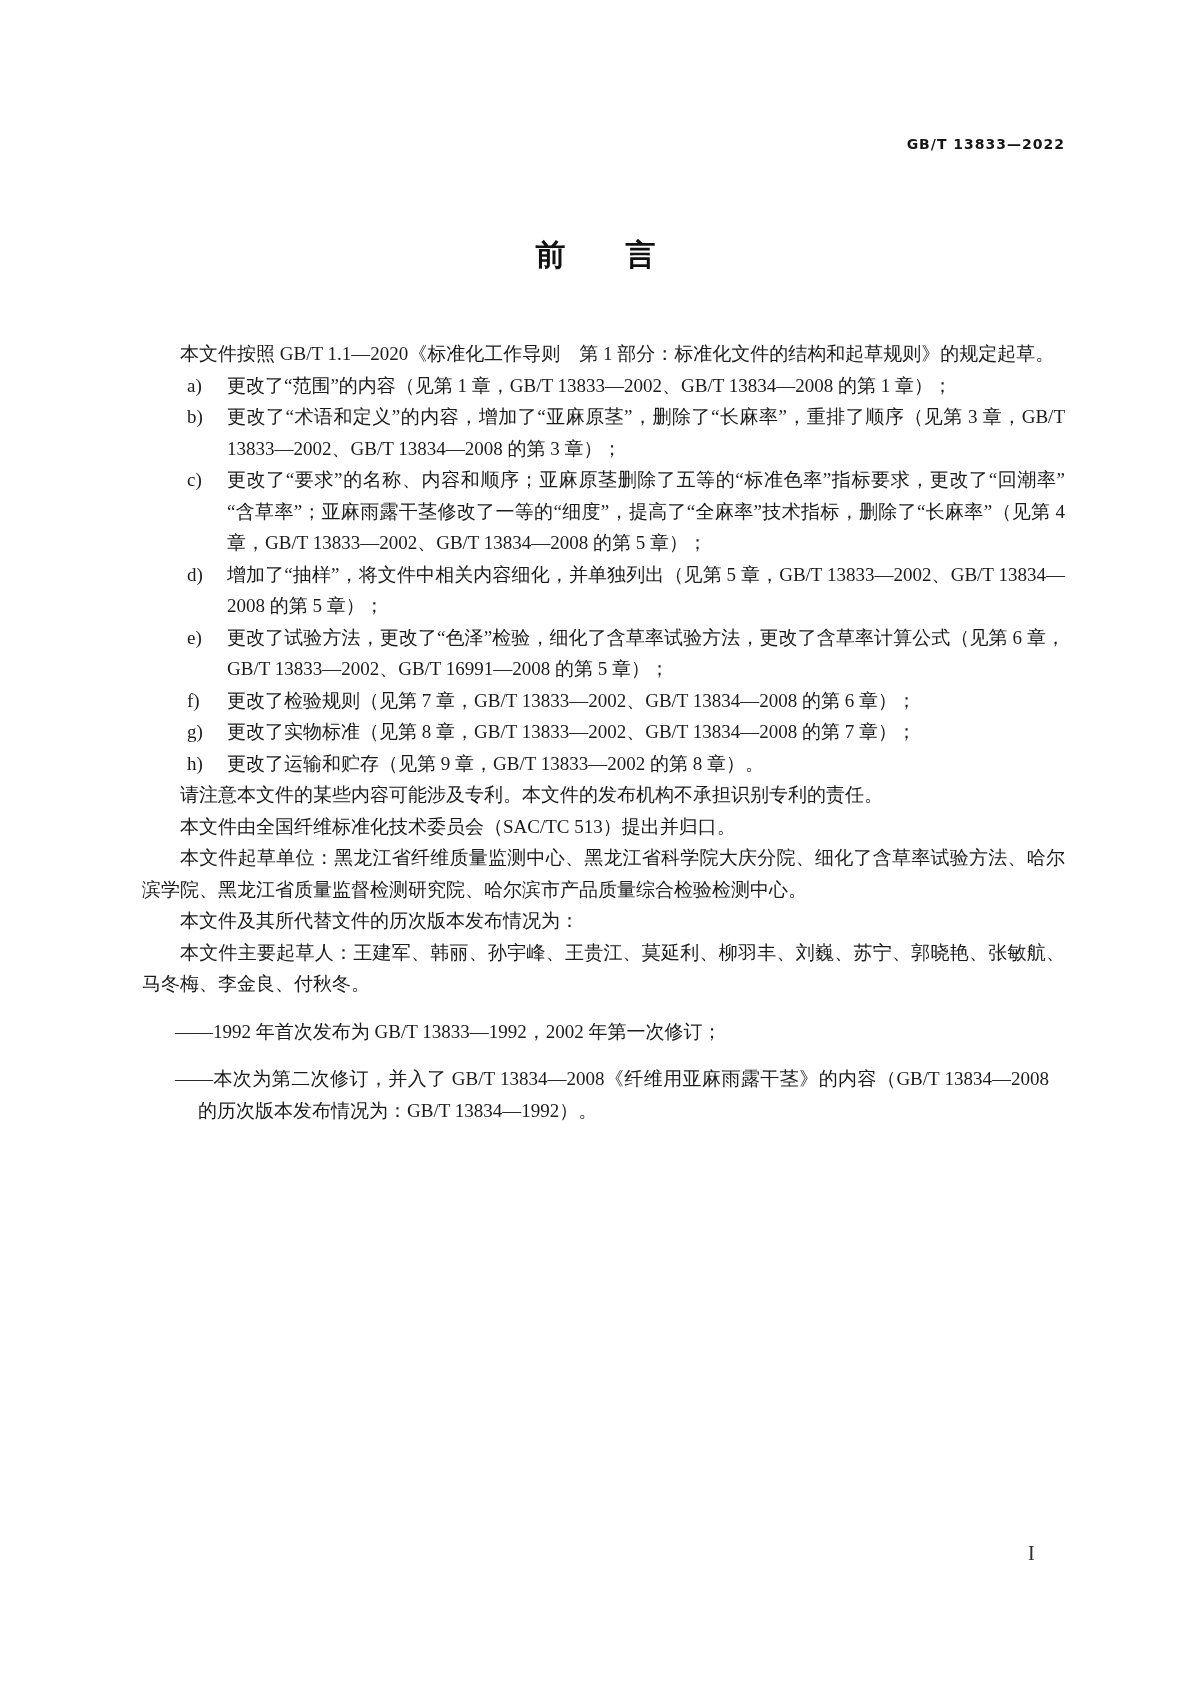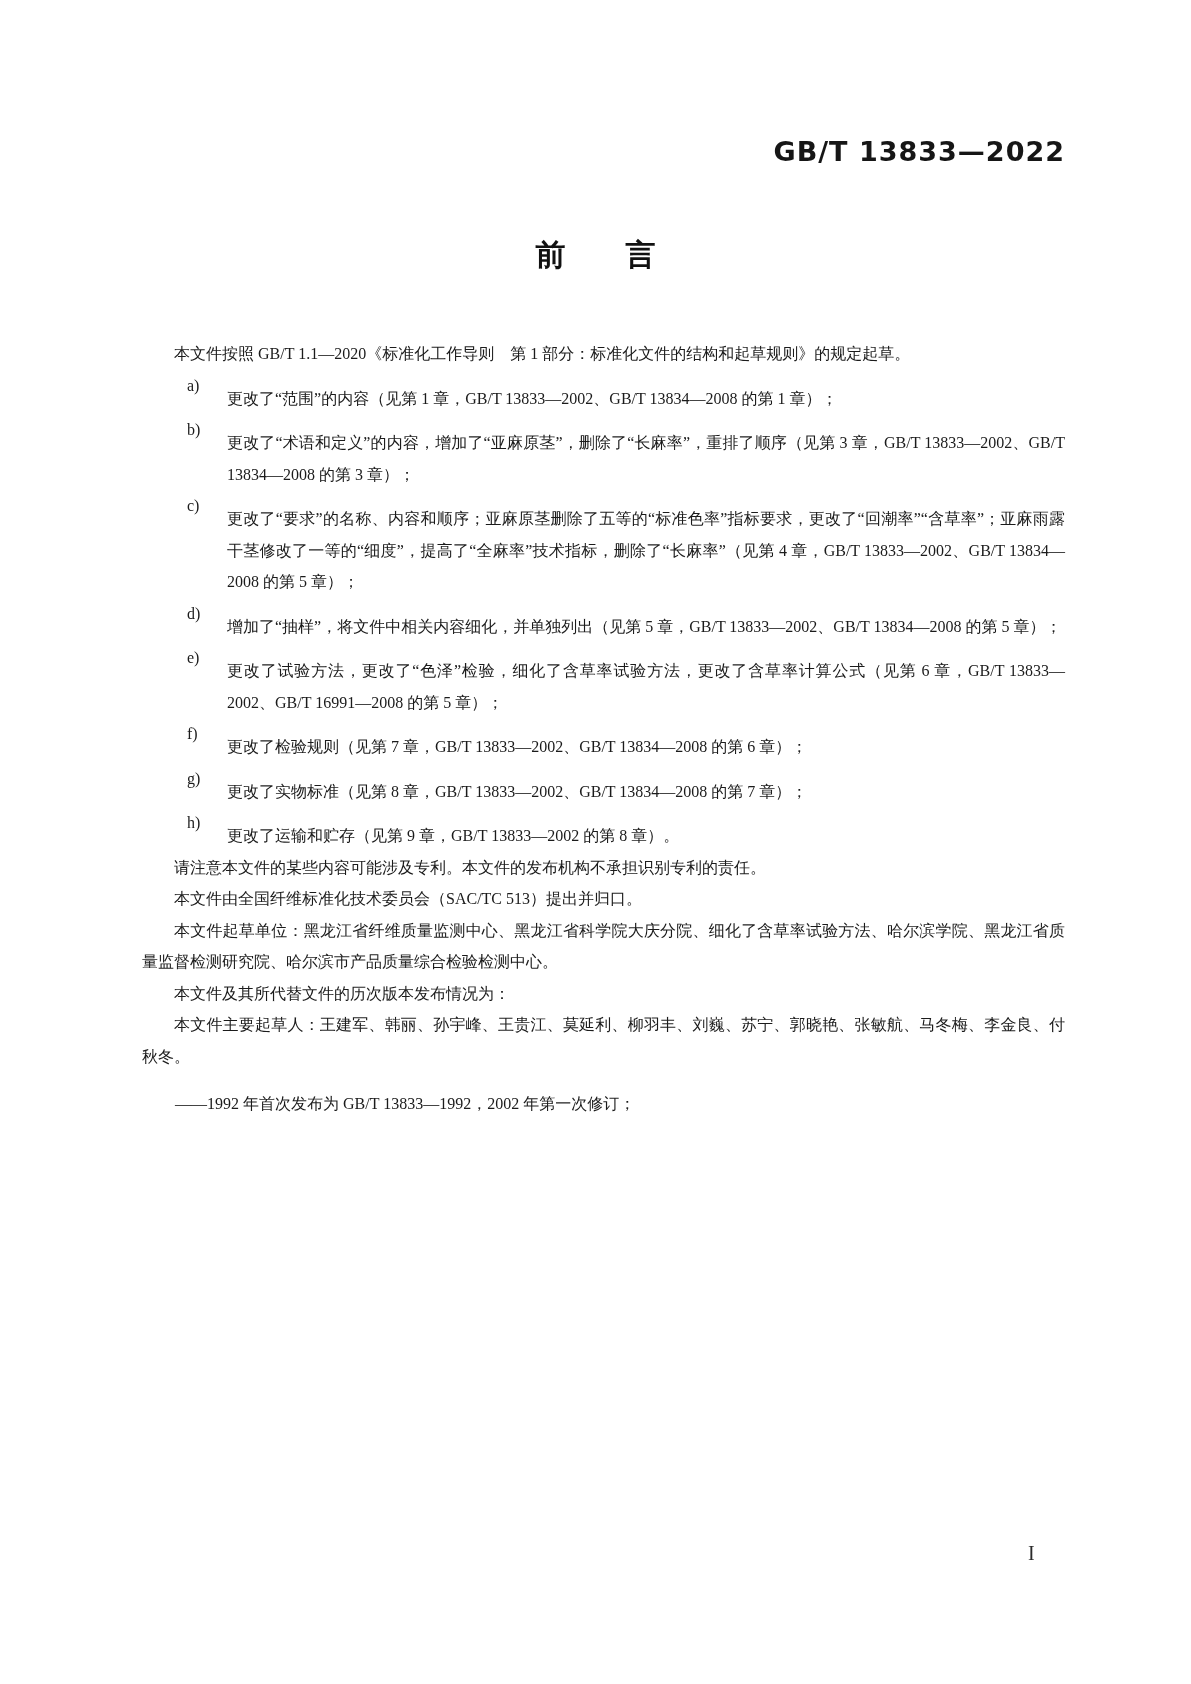--- a/index.html
+++ b/index.html
@@ -16,21 +16,21 @@
     color: #1b1b1b;
     font-family: "Liberation Serif", "DejaVu Serif", serif;
     overflow: hidden;
   }
   .doc-code {
     position: absolute;
     top: 136px;
     right: 126px;
     font-family: "DejaVu Sans", "Liberation Sans", sans-serif;
     font-weight: bold;
-    font-size: 27px;
+    font-size: 14px;
     letter-spacing: 1px;
     color: #161616;
   }
   .title {
     position: absolute;
     top: 238px;
     left: 0;
     width: 100%;
     margin: 0;
     text-align: center;
@@ -38,40 +38,39 @@
     font-weight: bold;
     font-size: 30px;
     line-height: 34px;
     color: #111111;
   }
   .content {
     position: absolute;
     left: 142px;
     top: 338px;
     width: 923px;
-    font-size: 16px;
+    font-size: 19px;
     line-height: 31.5px;
     text-align: justify;
   }
   .para {
     margin: 0;
     text-indent: 2em;
   }
   .change-item {
     display: flex;
     margin-left: 45px;
   }
   .change-label {
     flex: none;
     width: 40px;
   }
   .change-text {
     flex: 1;
     text-align: justify;
-    margin-top: 13px;
   }
   .hist {
     margin: 16px;
     padding-left: 40px;
     text-indent: -23px;
   }
   .page-number {
     position: absolute;
     left: 1028px;
     top: 1542px;
@@ -125,18 +124,19 @@
       <span class="change-text">更改了运输和贮存（见第 9 章，GB/T 13833—2002 的第 8 章）。</span>
     </div>
 
     <p class="para">请注意本文件的某些内容可能涉及专利。本文件的发布机构不承担识别专利的责任。</p>
     <p class="para">本文件由全国纤维标准化技术委员会（SAC/TC 513）提出并归口。</p>
     <p class="para">本文件起草单位：黑龙江省纤维质量监测中心、黑龙江省科学院大庆分院、细化了含草率试验方法、哈尔滨学院、黑龙江省质量监督检测研究院、哈尔滨市产品质量综合检验检测中心。</p>
     <p class="para">本文件及其所代替文件的历次版本发布情况为：</p>
     <p class="para">本文件主要起草人：王建军、韩丽、孙宇峰、王贵江、莫延利、柳羽丰、刘巍、苏宁、郭晓艳、张敏航、马冬梅、李金良、付秋冬。</p>
 
     <p class="hist">——1992 年首次发布为 GB/T 13833—1992，2002 年第一次修订；</p>
+    <p class="hist">——本次为第二次修订，并入了 GB/T 13834—2008《纤维用亚麻雨露干茎》的内容（GB/T 13834—2008 的历次版本发布情况为：GB/T 13834—1992）。</p>
 
   </div>
 
   <div class="page-number">I</div>
 
 </div>
 
 </body></html>

